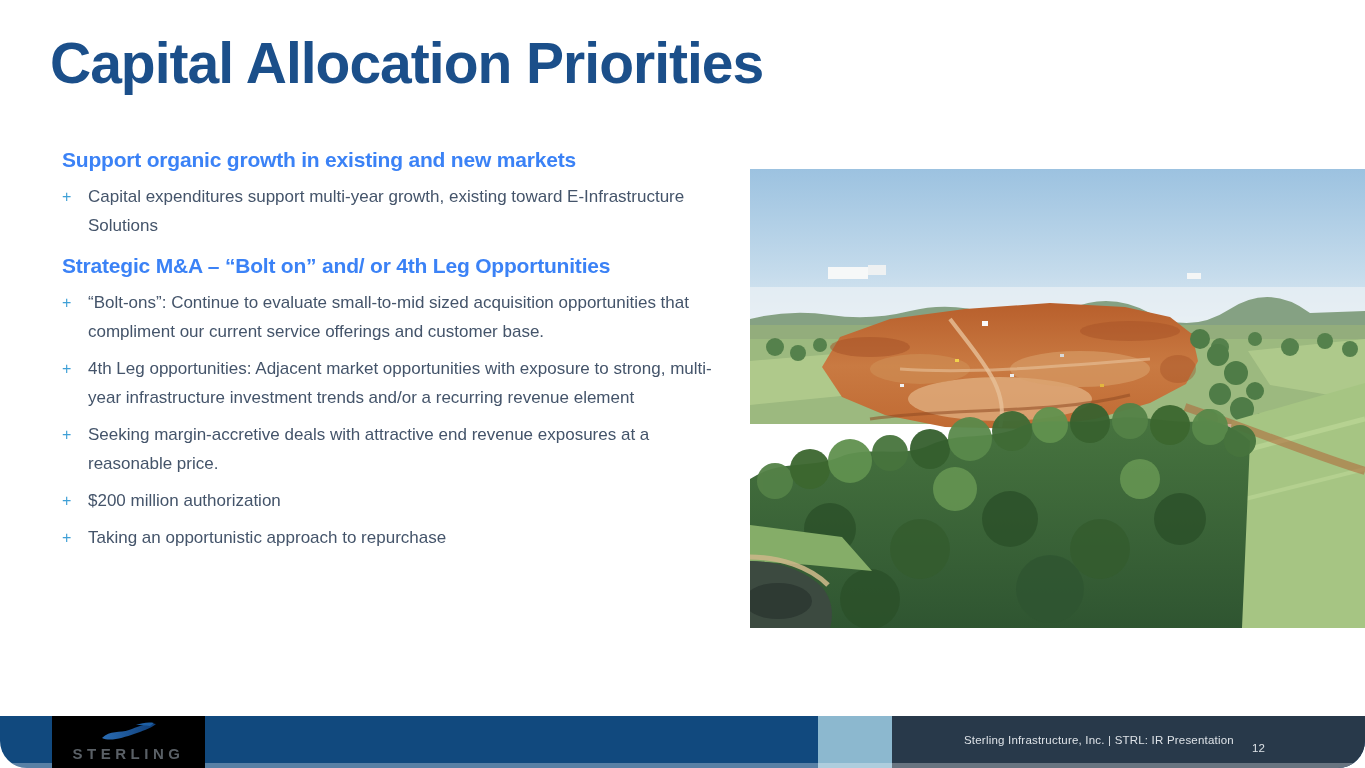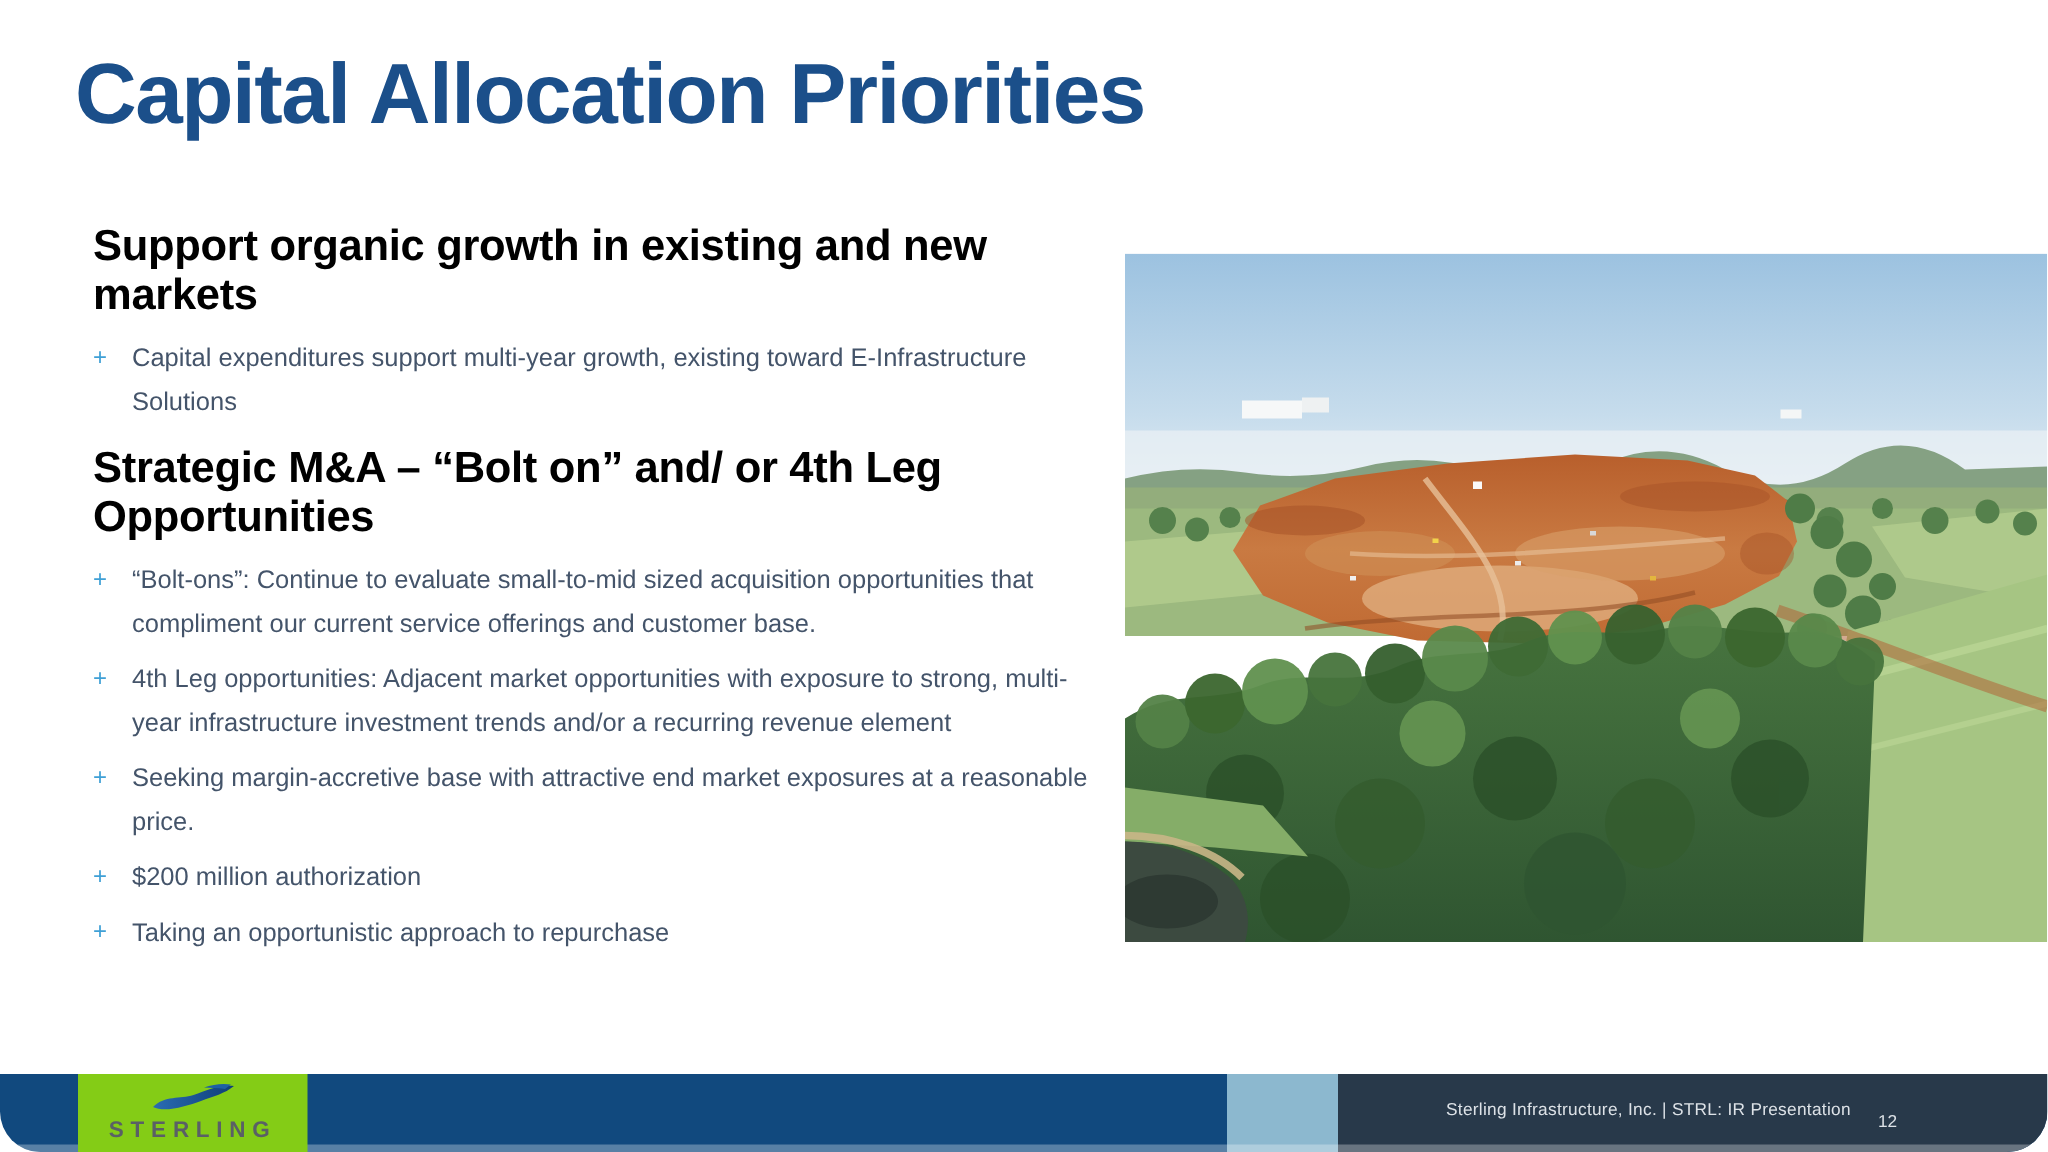--- a/index.html
+++ b/index.html
@@ -8,21 +8,21 @@
     overflow:hidden;font-family:"Liberation Sans", sans-serif;border-radius:27px;
   }
   .title{
     position:absolute;left:50px;top:30px;width:900px;
     font-size:57px;font-weight:700;letter-spacing:-1px;color:#1b4f8a;
   }
   .content{
     position:absolute;left:62px;top:148px;width:665px;color:#44546a;
   }
   .sec-heading{
-    font-size:29px;font-weight:700;color:#000000;
+    font-size:21px;font-weight:700;color:#3b82f6;
     margin:14px 0 10px 0;letter-spacing:-0.2px;
   }
   .sec-heading.first{margin-top:0;}
   .bullets{list-style:none;margin:0;padding:0;}
   .bullets li{
     display:flex;align-items:flex-start;margin:0 0 8px 0;
     font-size:17px;line-height:29px;
   }
   .plus{
     flex:0 0 26px;color:#3fa0d6;font-size:16px;line-height:29px;
@@ -31,21 +31,21 @@
   .photo{
     position:absolute;left:750px;top:169px;width:615px;height:459px;overflow:hidden;
   }
   .photo svg{display:block;}
   
   .footer{position:absolute;left:0;top:716px;width:1365px;height:52px;background:#11497e;}
   .footer-accent{position:absolute;left:818px;top:0;width:74px;height:52px;background:#8cb8cf;}
   .footer-navy{position:absolute;left:892px;top:0;width:473px;height:52px;background:#28394a;}
   .footer-strip{position:absolute;left:0;bottom:0;width:100%;height:5px;background:rgba(255,255,255,0.30);z-index:1;}
   .logo-box{
-    position:absolute;left:52px;top:0;width:153px;height:52px;background:#84cc16;z-index:2;
+    position:absolute;left:52px;top:0;width:153px;height:52px;background:#000000;z-index:2;
     display:flex;flex-direction:column;align-items:center;justify-content:center;
   }
   .logo-word{
     font-size:15px;font-weight:700;color:#5a6066;letter-spacing:4.5px;margin-top:1px;
     font-family:"Liberation Sans", sans-serif;
   }
   .footer-text{
     position:absolute;left:964px;top:0;height:47px;display:flex;align-items:center;
     color:#dde2e7;font-size:11.5px;letter-spacing:0.2px;
   }
@@ -76,21 +76,21 @@
       <li>
         <span class="plus">+</span>
         <span class="btxt">“Bolt-ons”: Continue to evaluate small-to-mid sized acquisition opportunities that compliment our current service offerings and customer base.</span>
       </li>
       <li>
         <span class="plus">+</span>
         <span class="btxt">4th Leg opportunities: Adjacent market opportunities with exposure to strong, multi-year infrastructure investment trends and/or a recurring revenue element</span>
       </li>
       <li>
         <span class="plus">+</span>
-        <span class="btxt">Seeking margin-accretive base with attractive end market exposures at a reasonable price.</span>
+        <span class="btxt">Seeking margin-accretive deals with attractive end revenue exposures at a reasonable price.</span>
       </li>
     </ul>
 
     <ul class="bullets">
       <li>
         <span class="plus">+</span>
         <span class="btxt">$200 million authorization</span>
       </li>
       <li>
         <span class="plus">+</span>

